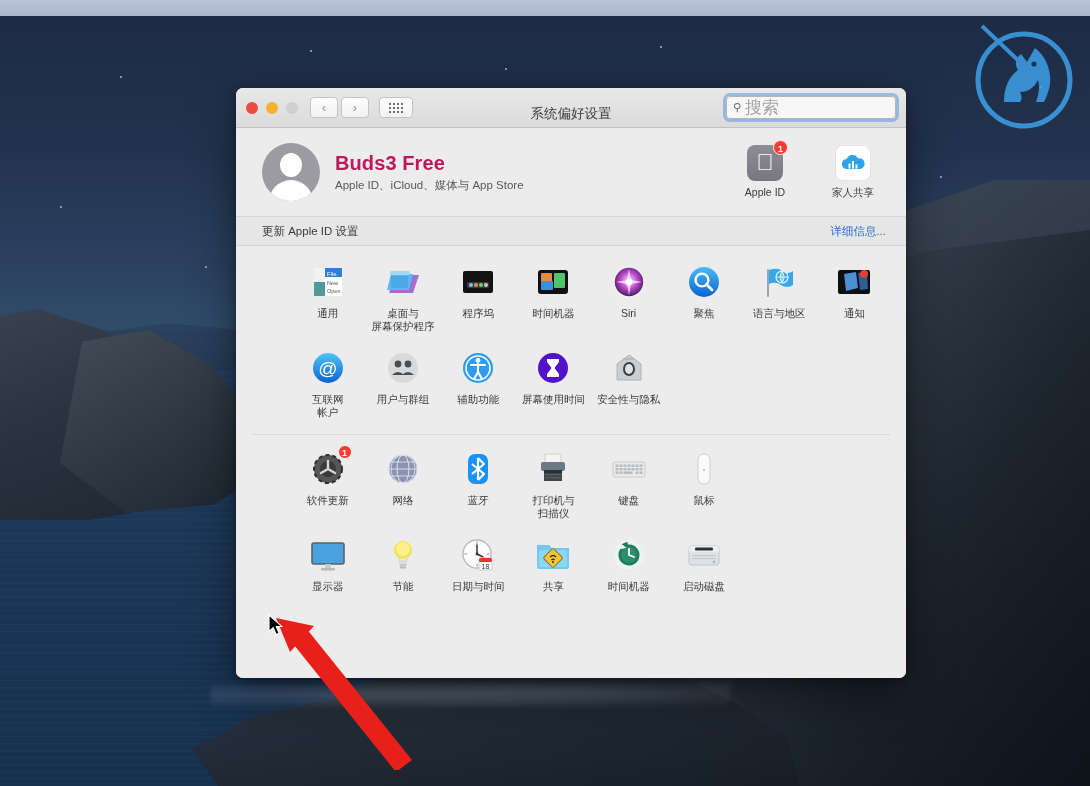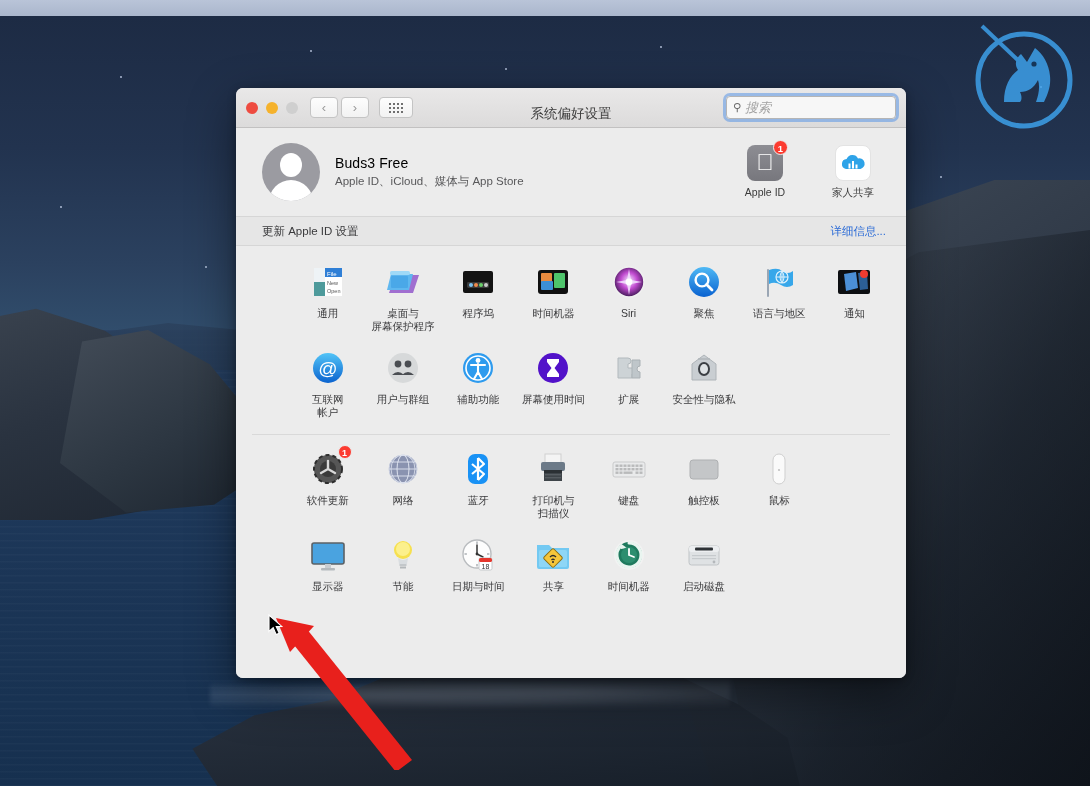--- a/index.html
+++ b/index.html
@@ -144,37 +144,37 @@
   }
   .searchfield {
     width: 100%; height: 100%;
     background: #f7f7f7;
     border: 1px solid #b5b5b5;
     border-radius: 4px;
     display: flex; align-items: center;
     padding: 0 6px; gap: 4px;
   }
   .search-ico { color: #6b6b6b; font-size: 11px; line-height: 1; }
-  .search-ph { font-size: 13px; color: #a2a2a2; font-style: italic; }
+  .search-ph { font-size: 17px; color: #a2a2a2; }
 
   
   .account {
     flex: 0 0 88px;
     display: flex; align-items: center;
     padding: 0 22px 0 26px;
     background: #ececec;
   }
   .avatar {
     width: 58px; height: 58px; border-radius: 50%;
     background: #9b9ba1; position: relative; overflow: hidden; flex: 0 0 58px;
   }
   .avatar .head { position: absolute; left: 50%; top: 10px; transform: translateX(-50%); width: 22px; height: 24px; background: #fff; border-radius: 50%; }
   .avatar .body { position: absolute; left: 50%; top: 37px; transform: translateX(-50%); width: 44px; height: 34px; background: #fff; border-radius: 22px 22px 0 0; }
   .acct-text { margin-left: 15px; }
-  .acct-name { font-size: 14px; color: #000000; font-weight: 400; letter-spacing: .1px; }
+  .acct-name { font-size: 20px; color: #be185d; font-weight: 700; letter-spacing: .1px; }
   .acct-sub { font-size: 11.5px; color: #58585a; margin-top: 3px; }
 
   .acct-icons { margin-left: auto; display: flex; gap: 26px; align-items: flex-start; }
   .acct-ic { width: 62px; text-align: center; }
   .acct-ic .glyph { position: relative; width: 36px; height: 36px; margin: 0 auto 5px; }
   .appleid-sq {
     width: 36px; height: 36px; border-radius: 8px;
     background: linear-gradient(180deg,#8d8d93 0%, #77777d 100%);
     display: flex; align-items: center; justify-content: center;
     color: #fff; font-size: 23px; line-height: 1;
@@ -520,29 +520,20 @@
         <div class="cell">
           <div class="icon-box">
             <svg width="40" height="40" viewBox="0 0 40 40">
               <circle cx="20" cy="20" r="15" fill="#5212c9"></circle>
               <path d="M14 11 h12 v3 l-4.5 6 l4.5 6 v3 h-12 v-3 l4.5 -6 l-4.5 -6 z" fill="#fff"></path>
             </svg>
           </div>
           <div class="label">屏幕使用时间</div>
         </div>
 
-        <div class="cell">
-          <div class="icon-box">
-            <svg width="40" height="40" viewBox="0 0 40 40">
-              <path d="M9 10 h10 a3 3 0 1 1 0 6 h-0 v4 h4 a3 3 0 1 1 0 6 v4 h-14 z" fill="#cdd3d6" stroke="#b2b9bd" stroke-width="1"></path>
-              <path d="M23 12 h8 v6 a3 3 0 1 0 0 6 v6 h-8 z" fill="#bfc6ca" stroke="#aab1b5" stroke-width="1"></path>
-            </svg>
-          </div>
-          <div class="label">扩展</div>
-        </div>
 
         <div class="cell">
           <div class="icon-box">
             <svg width="40" height="40" viewBox="0 0 40 40">
               <path d="M8 16 L20 7 L32 16 V32 H8 Z" fill="#c9ced2" stroke="#aeb4b8" stroke-width="1"></path>
               <ellipse cx="20" cy="21" rx="6" ry="7" fill="#3b3f44"></ellipse>
               <ellipse cx="20" cy="21" rx="4" ry="5" fill="#dfe3e6"></ellipse>
               <path d="M14 11 h12" stroke="#aeb4b8" stroke-width="1.4"></path>
             </svg>
           </div>
@@ -630,28 +621,20 @@
                   <rect x="10.5" y="22.5" width="3" height="2.4"></rect>
                 <rect x="14.5" y="22.5" width="9" height="2.4"></rect>
                   <rect x="26.5" y="22.5" width="3" height="2.4"></rect>
                 <rect x="30.5" y="22.5" width="3" height="2.4"></rect>
               </g>
             </svg>
           </div>
           <div class="label">键盘</div>
         </div>
 
-        <div class="cell">
-          <div class="icon-box">
-            <svg width="40" height="40" viewBox="0 0 40 40">
-              <rect x="6" y="11" width="28" height="19" rx="3" fill="#c4c6c8" stroke="#aeb0b2" stroke-width="1"></rect>
-            </svg>
-          </div>
-          <div class="label">触控板</div>
-        </div>
 
         <div class="cell">
           <div class="icon-box">
             <svg width="40" height="40" viewBox="0 0 40 40">
               <rect x="14" y="5" width="12" height="30" rx="6" fill="#fafafa" stroke="#cfcfcf" stroke-width="1"></rect>
               <circle cx="20" cy="21" r="1.1" fill="#c2c2c2"></circle>
             </svg>
           </div>
           <div class="label">鼠标</div>
         </div>

